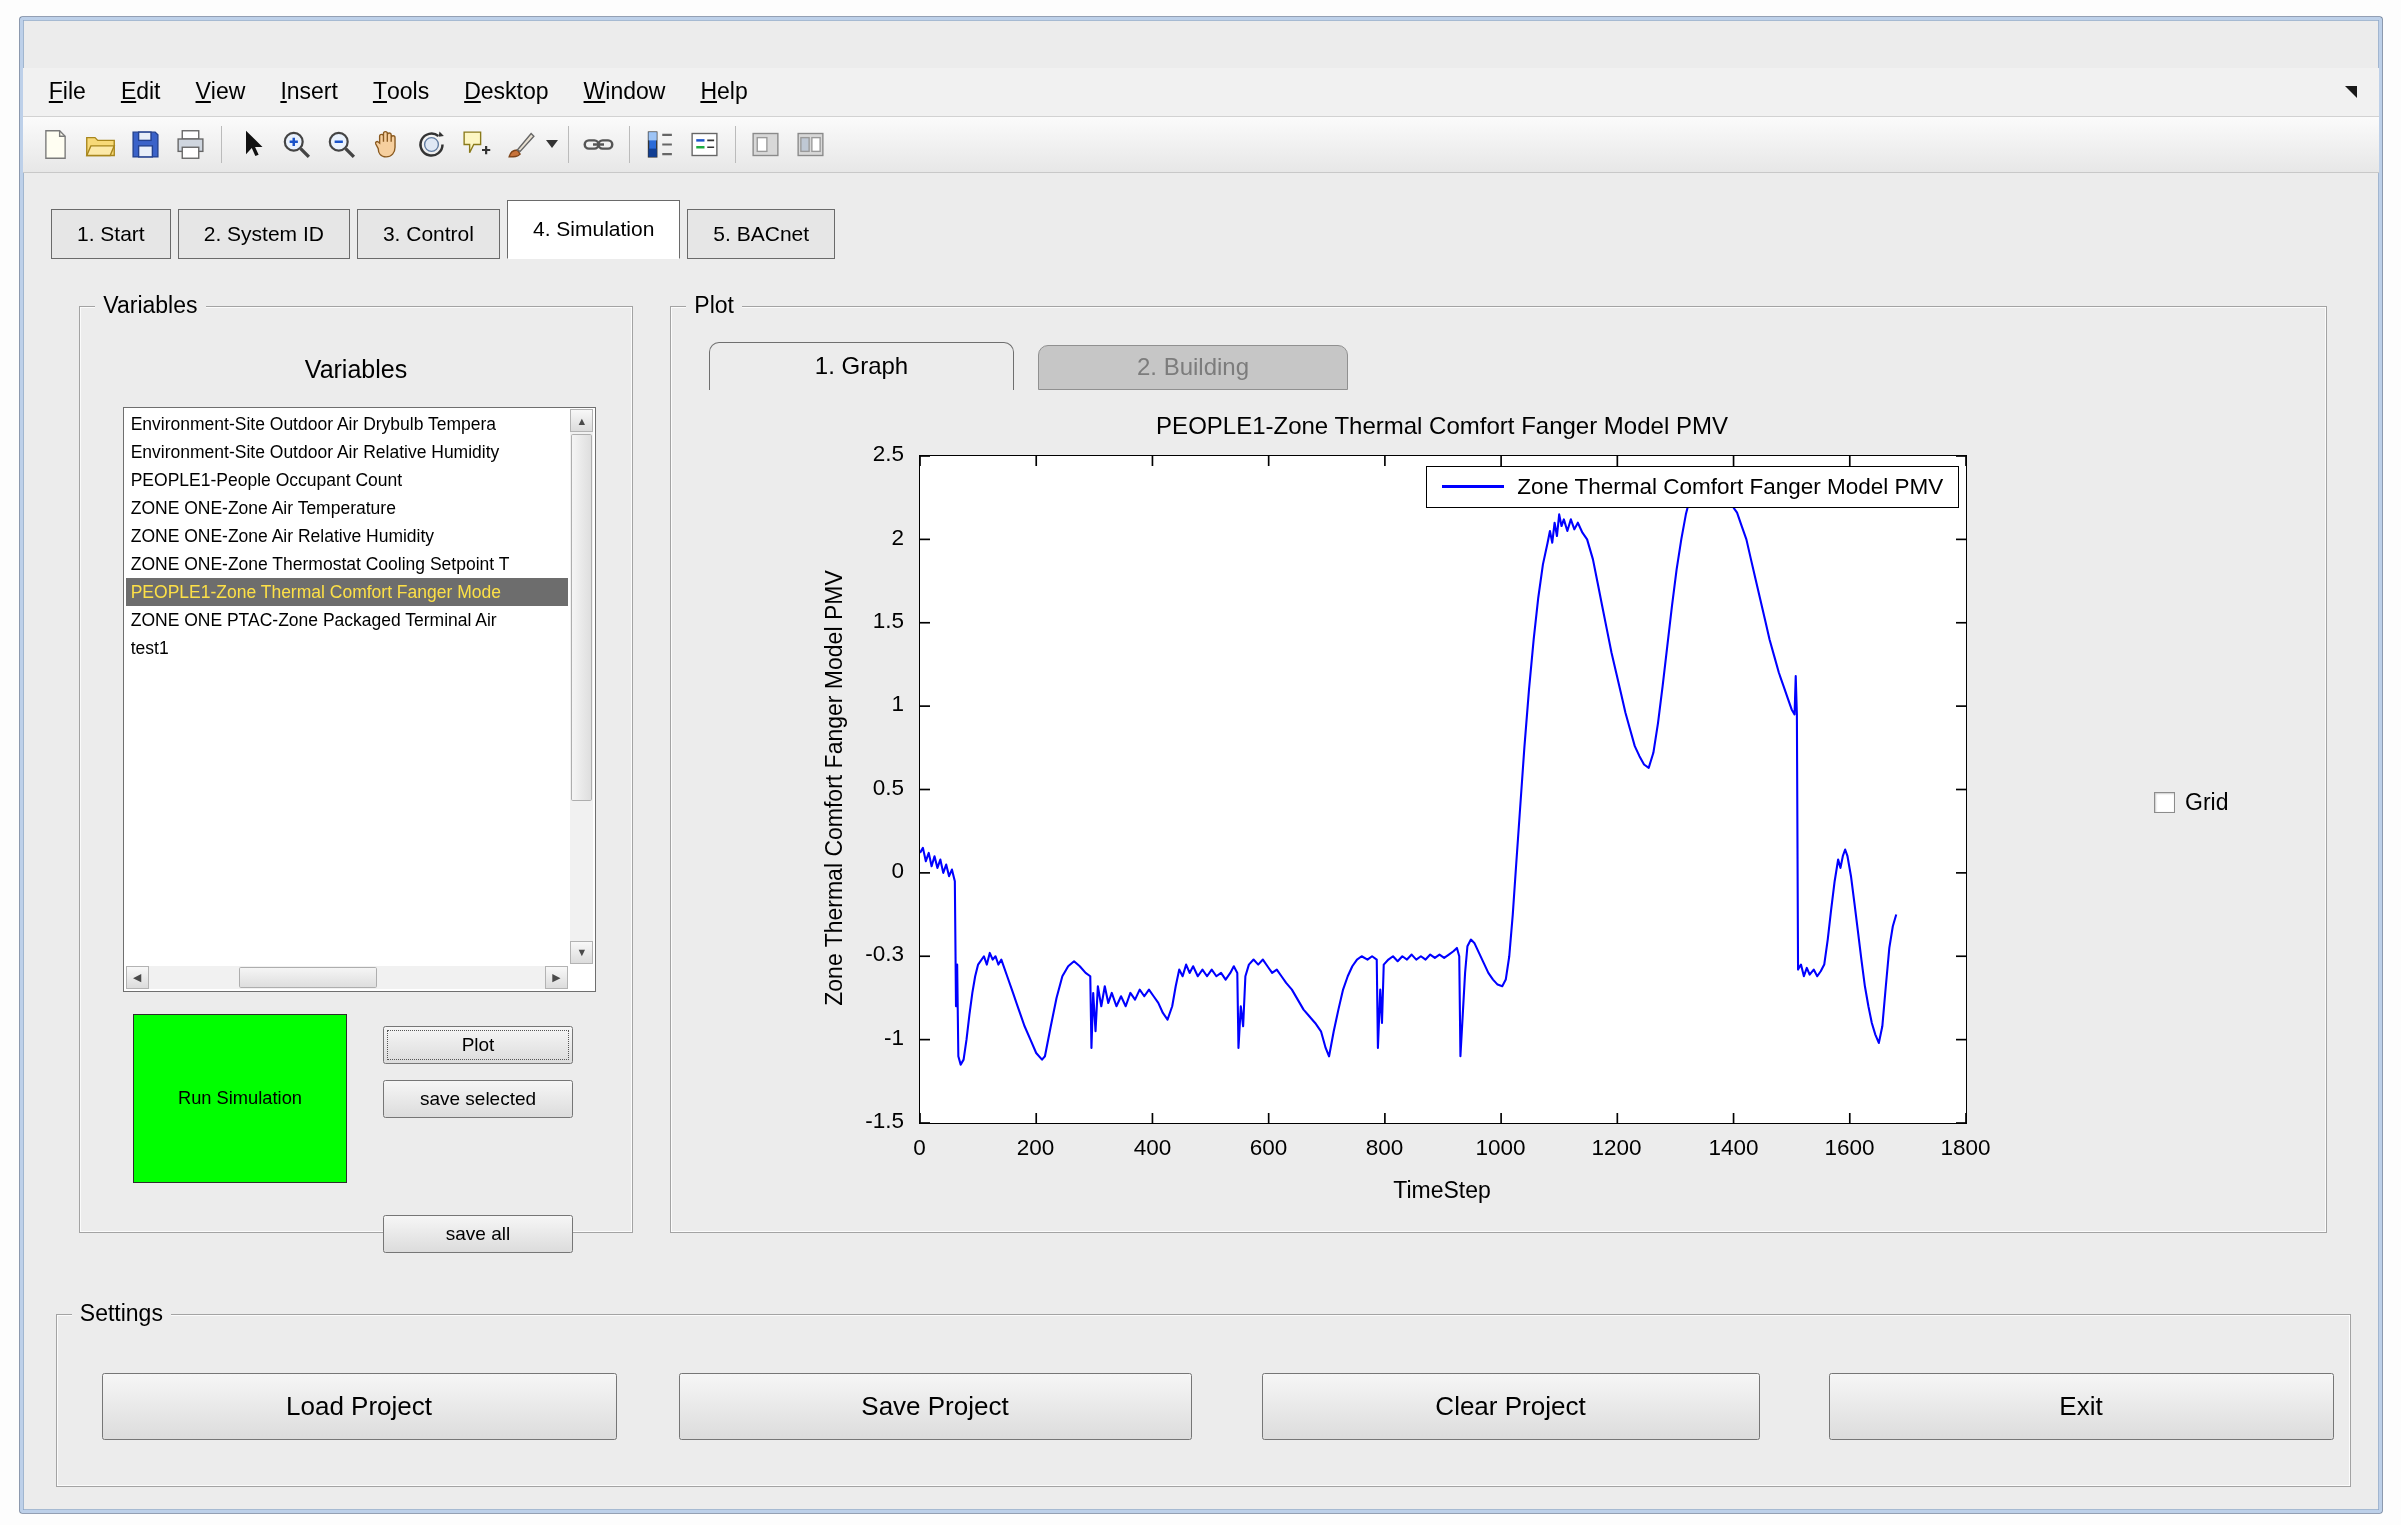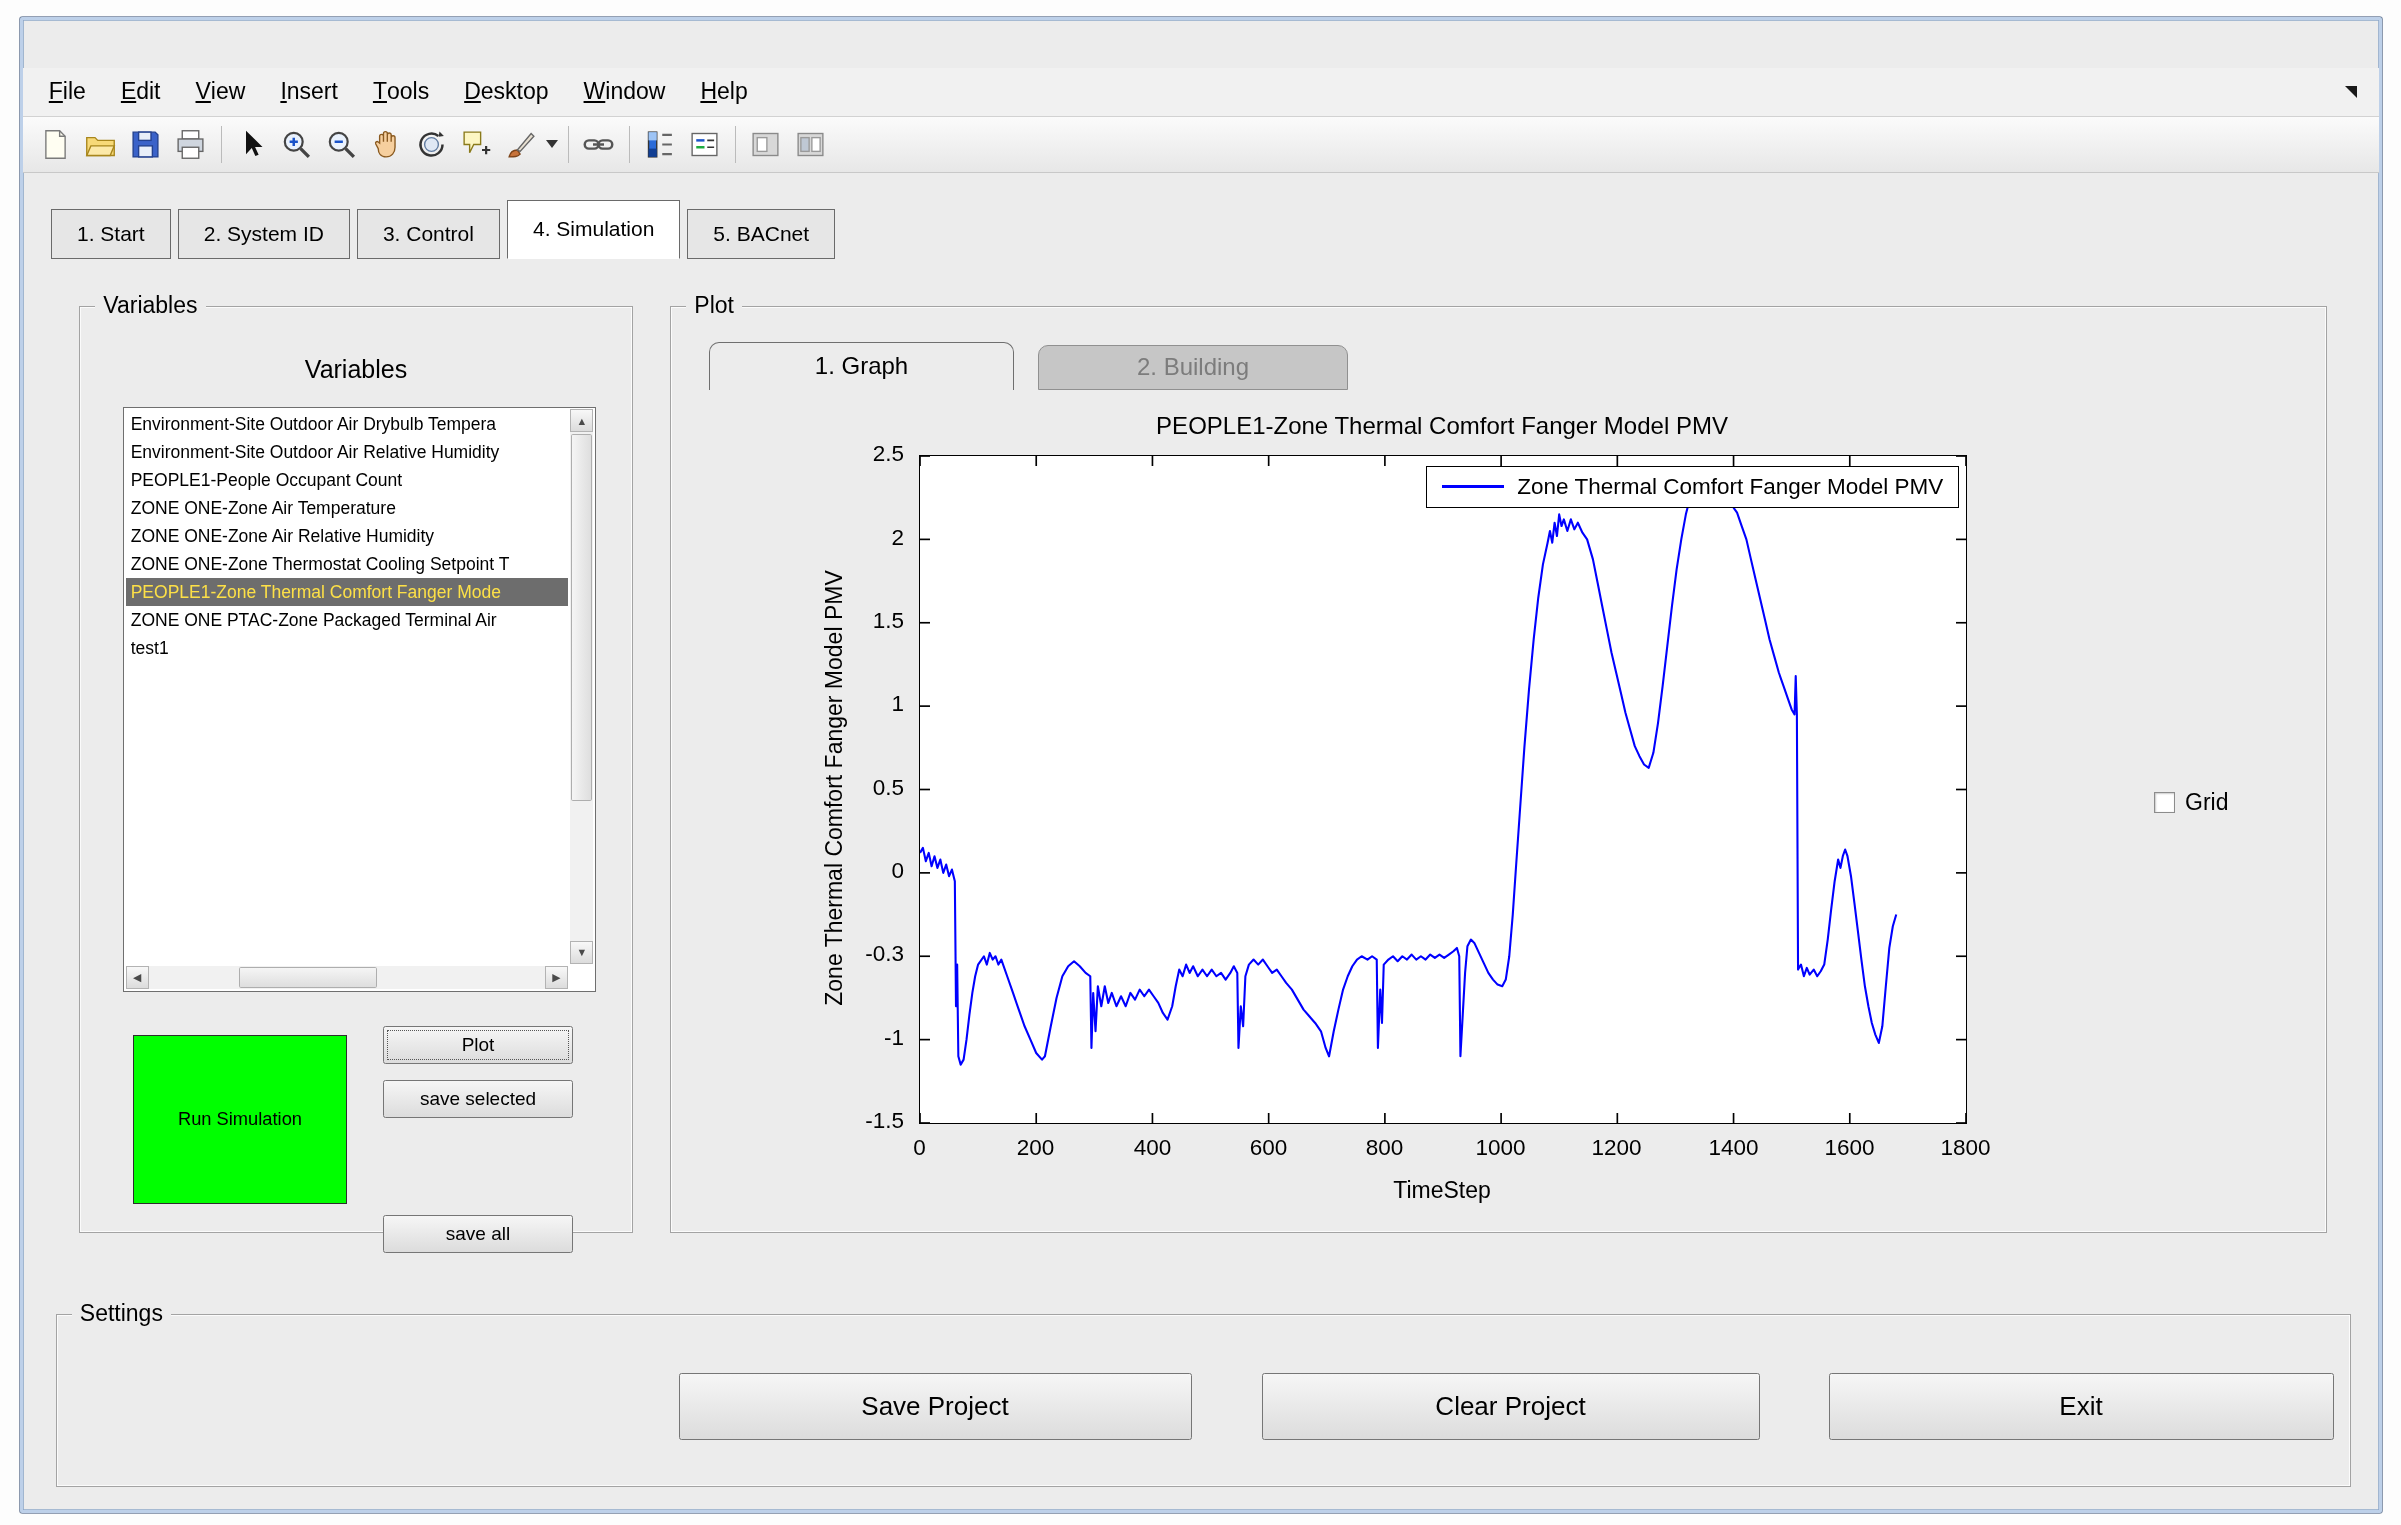--- a/index.html
+++ b/index.html
@@ -63,21 +63,21 @@
   .vsb .up{top:0;} .vsb .down{bottom:0;}
   .vthumb{position:absolute;left:0.8px;top:25px;width:21px;height:367px;background:linear-gradient(90deg,#f5f5f5,#dedede);
           border:0.8px solid #aeaeae;border-radius:1.7px;box-sizing:border-box;}
   .hsb{position:absolute;left:1.7px;bottom:1.7px;right:27px;height:23px;background:#f1f1f1;}
   .hsb .left{left:0;top:0;} .hsb .right{right:0;top:0;}
   .hthumb{position:absolute;top:0.8px;left:113px;width:138px;height:21px;background:linear-gradient(180deg,#f5f5f5,#dedede);
           border:0.8px solid #aeaeae;border-radius:1.7px;box-sizing:border-box;}
 
   .btn{display:flex;align-items:center;justify-content:center;background:linear-gradient(180deg,#f6f6f6,#dcdcdc);
        border:0.8px solid #767676;border-radius:2.5px;box-sizing:border-box;}
-  .run-btn{position:absolute;left:53px;top:728px;width:212px;height:167px;background:#00ff00;
+  .run-btn{position:absolute;left:53px;top:707px;width:212px;height:167px;background:#00ff00;
            border:0.8px solid #2e2e2e;font-size:18.3px;display:flex;align-items:center;justify-content:center;}
   .side-btn{position:absolute;left:303px;width:190px;height:38px;font-size:19px;}
   #plot-btn{top:719px;outline:1.7px dotted #555;outline-offset:-5px;}
   #save-selected-btn{top:773px;}
   #save-all-btn{top:869px;margin-top:39px;}
 
   
   .ptab{position:absolute;display:flex;align-items:center;justify-content:center;font-size:24px;box-sizing:border-box;}
   .ptab-active{left:38px;top:35px;width:305px;height:48px;background:#ececec;border:0.8px solid #6f6f6f;
                border-bottom:none;border-radius:10px 10px 0 0;z-index:2;}
@@ -361,20 +361,21 @@
         <div class="ytick" style="left: 150px; top: 551px;">0</div>
         <div class="ytick" style="left: 150px; top: 468px;">0.5</div>
         <div class="ytick" style="left: 150px; top: 384px;">1</div>
         <div class="ytick" style="left: 150px; top: 301px;">1.5</div>
         <div class="ytick" style="left: 150px; top: 218px;">2</div>
         <div class="ytick" style="left: 150px; top: 134px;">2.5</div>
       </div>
 
     <div class="groupbox gb-settings">
       <span class="gb-legend">Settings</span>
+      <div class="btn settings-btn" id="load-project-btn">Load Project</div>
       <div class="btn settings-btn" id="save-project-btn">Save Project</div>
       <div class="btn settings-btn" id="clear-project-btn">Clear Project</div>
       <div class="btn settings-btn" id="exit-btn">Exit</div>
     </div>
 
   </div>
 </div>
 
 
 </body></html>

